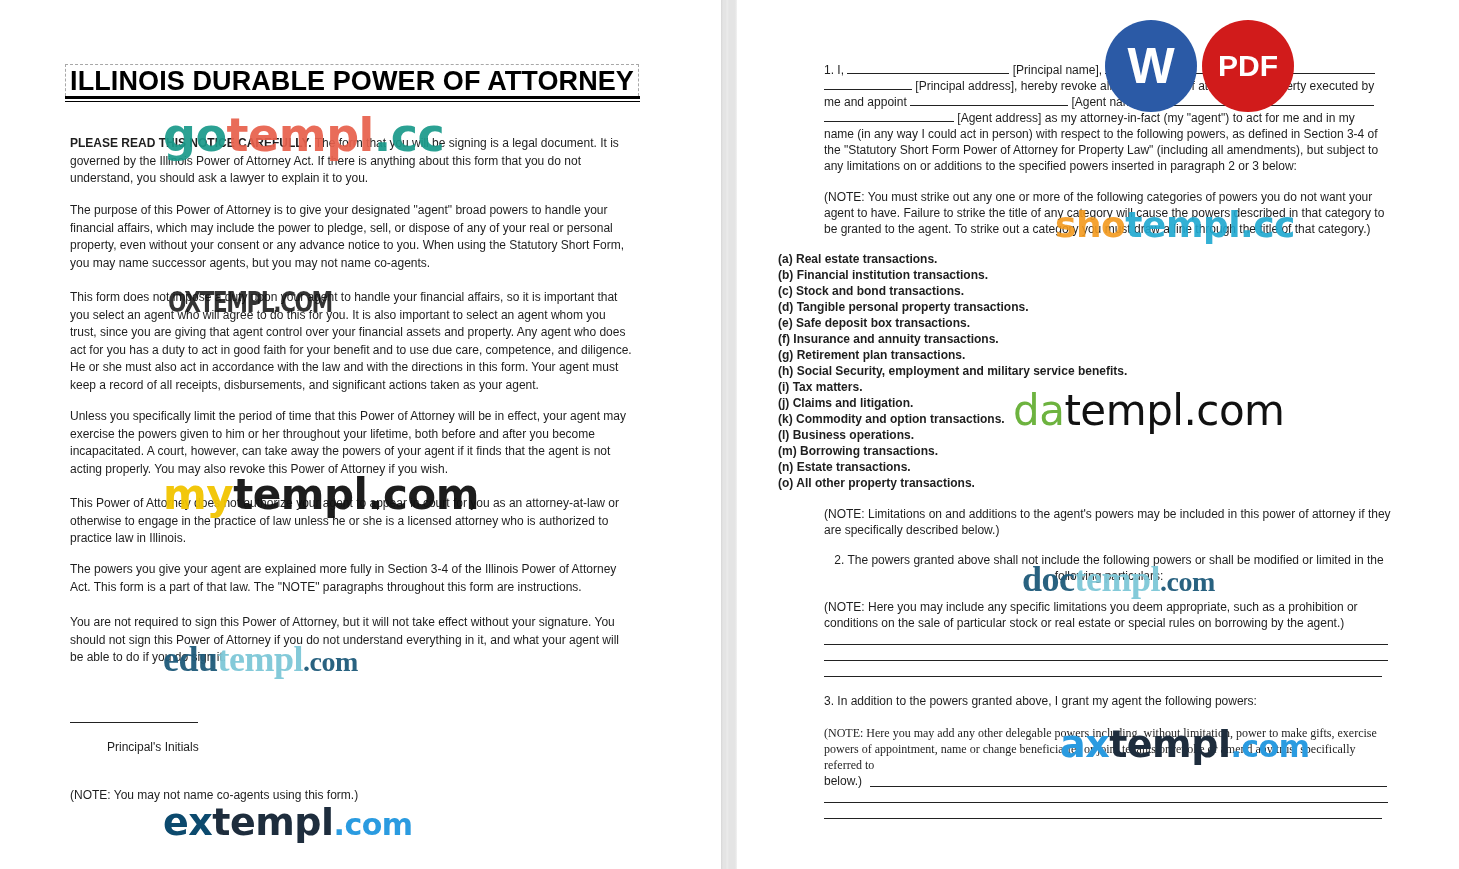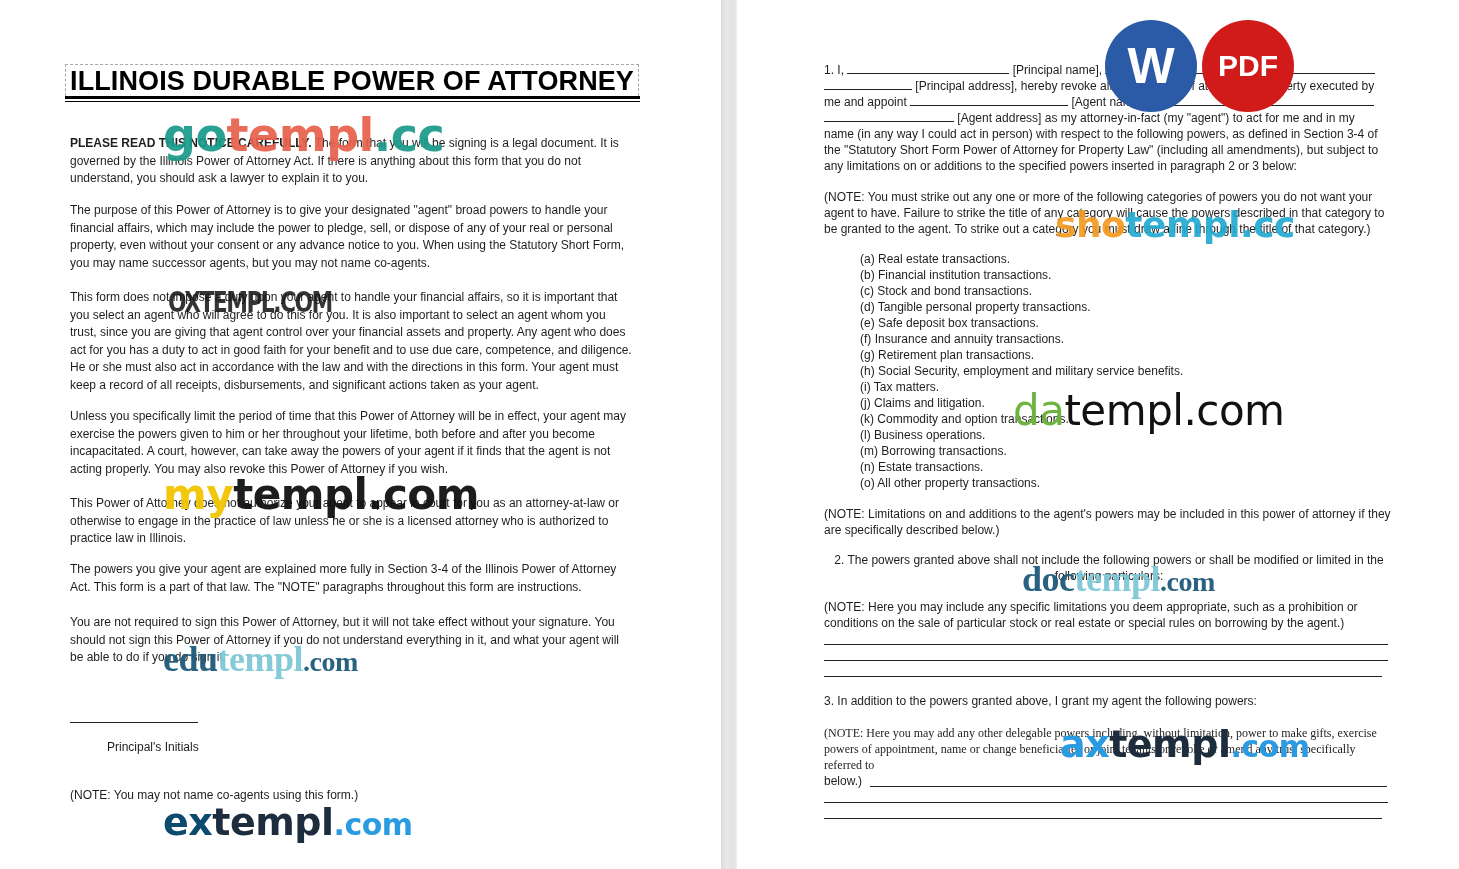--- a/index.html
+++ b/index.html
@@ -82,21 +82,21 @@
   <span class="field-line" style="width:225px;"></span>
 </div>
 <div class="txt" style="left:824px;top:110px;width:575px;white-space:nowrap;">
   <span class="field-line" style="width:130px;"></span>
   <span>[Agent address] as my attorney-in-fact (my "agent") to act for me and in my</span>
 </div>
 <div class="txt" style="left:824px;top:126px;width:570px;line-height:16px;">name (in any way I could act in person) with respect to the following powers, as defined in Section 3-4 of the "Statutory Short Form Power of Attorney for Property Law" (including all amendments), but subject to any limitations on or additions to the specified powers inserted in paragraph 2 or 3 below:</div>
 
 <div class="txt" style="left:824px;top:189px;width:570px;line-height:16px;">(NOTE: You must strike out any one or more of the following categories of powers you do not want your agent to have. Failure to strike the title of any category will cause the powers described in that category to be granted to the agent. To strike out a category you must draw a line through the title of that category.)</div>
 
-<div class="txt" style="left:860px;top:251px;">
+<div class="txt" style="left:778px;top:251px;font-weight:bold;">
   <div class="list-item">(a) Real estate transactions.</div>
   <div class="list-item">(b) Financial institution transactions.</div>
   <div class="list-item">(c) Stock and bond transactions.</div>
   <div class="list-item">(d) Tangible personal property transactions.</div>
   <div class="list-item">(e) Safe deposit box transactions.</div>
   <div class="list-item">(f) Insurance and annuity transactions.</div>
   <div class="list-item">(g) Retirement plan transactions.</div>
   <div class="list-item">(h) Social Security, employment and military service benefits.</div>
   <div class="list-item">(i) Tax matters.</div>
   <div class="list-item">(j) Claims and litigation.</div>

